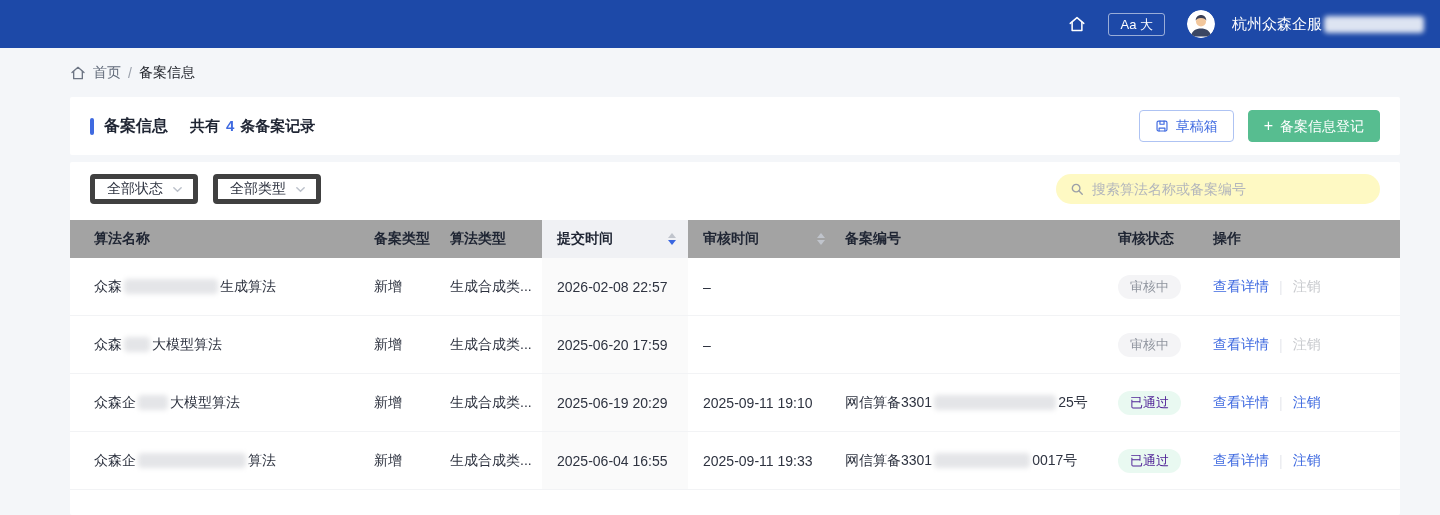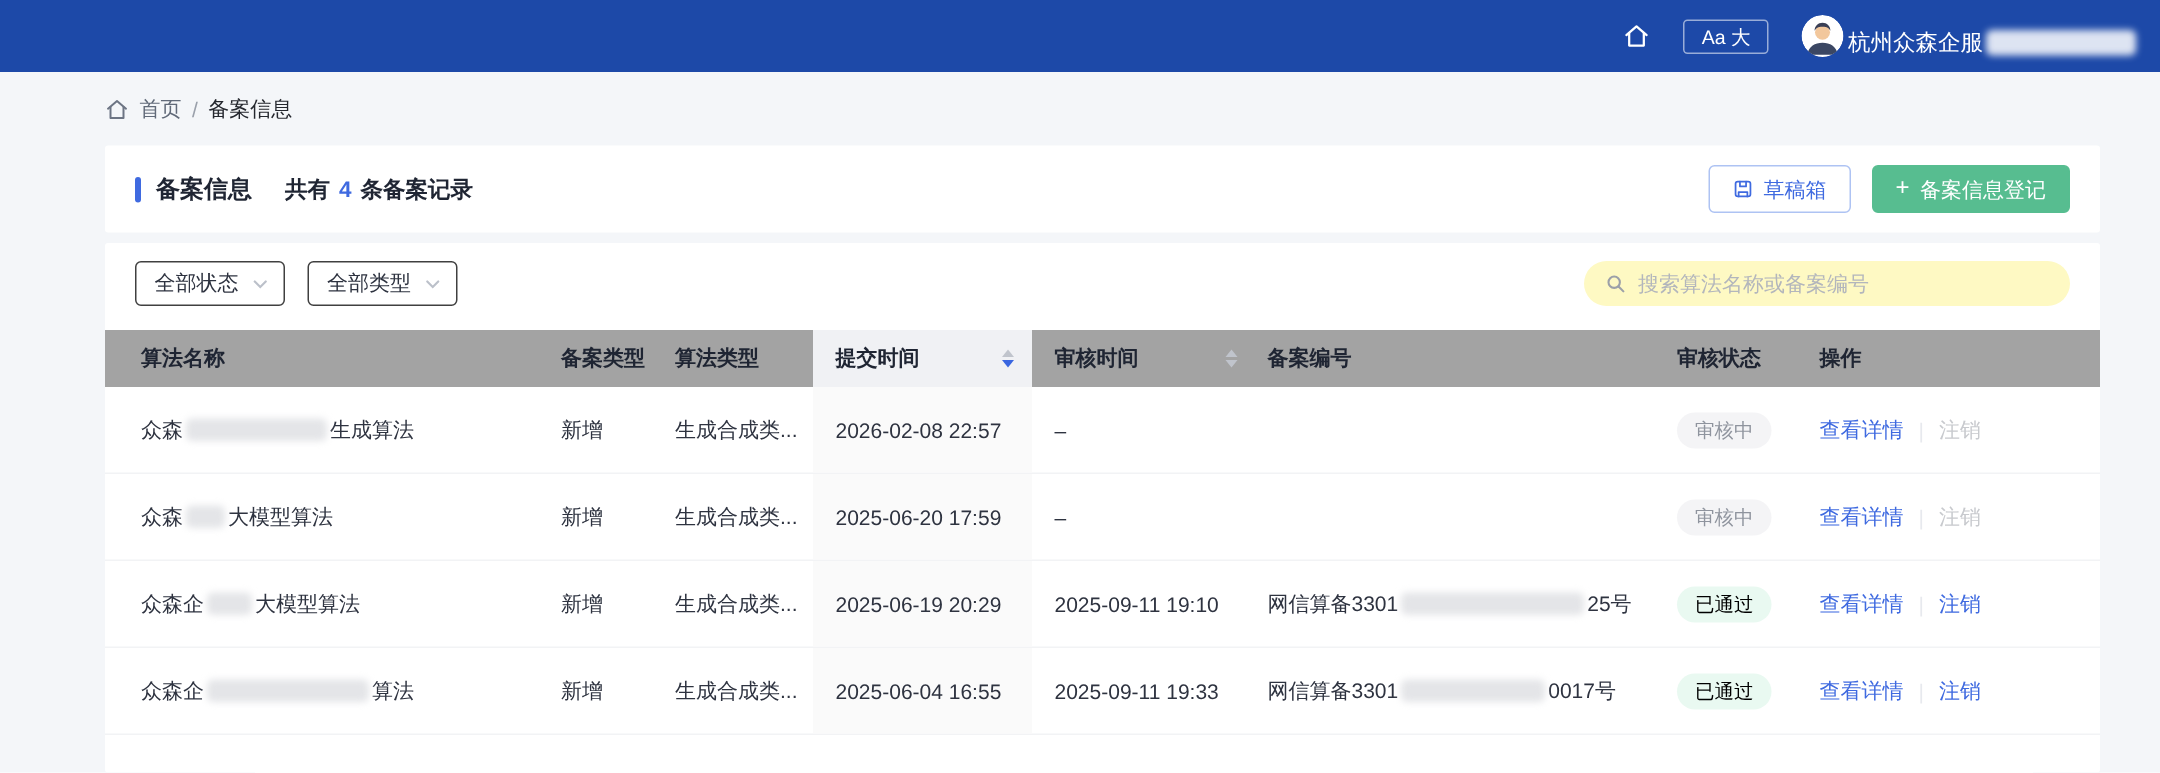--- a/index.html
+++ b/index.html
@@ -6,21 +6,21 @@
   html,body { width:1440px; height:515px; overflow:hidden; }
   body { font-family:"Liberation Sans","DejaVu Sans",sans-serif; background:#f4f6f9; color:#2e3340; }
 
   
   .topbar { height:48px; background:#1d49a8; display:flex; align-items:center; padding:0 16px; }
   .topbar-title { color:#fff; font-size:19px; font-weight:700; letter-spacing:1px; }
   .topbar-right { margin-left:auto; display:flex; align-items:center; gap:22px; }
   .home-ico { width:18px; height:18px; color:#fff; display:block; }
   .fontsize-toggle { border:1px solid rgba(255,255,255,.55); border-radius:3px; color:#fff;
     font-size:13px; padding:4px 11px; line-height:1; cursor:pointer; }
-  .userbox { display:flex; align-items:flex-end; gap:3px; }
+  .userbox { display:flex; align-items:center; gap:17px; }
   .avatar { width:28px; height:28px; border-radius:50%; overflow:hidden; display:block; }
   .username { color:#fff; font-size:15px; display:flex; align-items:center; }
   .blur { display:inline-block; height:15px; border-radius:4px; background:#e4e5e8; filter:blur(2.5px); vertical-align:-2px; }
   .blur.on-blue { background:rgba(255,255,255,.85); height:17px; margin-left:2px; }
 
   
   .breadcrumb { height:49px; display:flex; align-items:center; padding-left:70px; gap:7px; font-size:14px; }
   .bc-home-ico { width:16px; height:16px; color:#6d7584; display:block; }
   .bc-link { color:#616a79; }
   .bc-sep { color:#9aa0ab; }
@@ -38,21 +38,21 @@
     font-size:14px; padding:12px 15px; cursor:pointer; line-height:1; }
   .btn-draft { background:#fff; border:1px solid #aec3f3; color:#3f6ae0; }
   .btn-draft svg { width:14px; height:14px; display:block; }
   .btn-register { background:#57bd90; border:1px solid #57bd90; color:#fff; }
   .plus-ico { font-size:16px; font-weight:400; line-height:1; }
 
   .card-main { margin-top:7px; height:353px; overflow:hidden; }
 
   
   .filter-row { display:flex; align-items:center; padding:12px 20px 0 20px; }
-  .select { height:30px; min-width:91px; border:1px solid #404040; border-radius:4px; background:#fff;
+  .select { height:30px; min-width:91px; border:5px solid #404040; border-radius:4px; background:#fff;
     display:inline-flex; align-items:center; gap:9px; padding:0 10px 0 12px; font-size:14px; color:#2e3340; cursor:pointer; }
   .select + .select { margin-left:15px; }
   .chev { width:11px; height:11px; color:#bcc1ca; display:block; }
   .searchbox { margin-left:auto; width:324px; height:30px; background:#fef9c3; border-radius:15px;
     display:flex; align-items:center; gap:8px; padding:0 14px; }
   .search-ico { width:14px; height:14px; color:#9ca0a8; display:block; flex:none; }
   .searchbox input { border:none; outline:none; background:transparent; font-size:14px; width:100%;
     color:#2e3340; font-family:inherit; }
   .searchbox input::placeholder { color:#b3b6bc; }
 
@@ -68,21 +68,21 @@
   .c5 { padding-left:15px; }
   .thead .c5 { padding-right:20px; justify-content:space-between; }
   .sorter { display:flex; flex-direction:column; align-items:center; gap:2px; cursor:pointer; }
   .car { width:0; height:0; border-left:4px solid transparent; border-right:4px solid transparent; }
   .car.up { border-bottom:5px solid #c0c4cc; }
   .car.down { border-top:5px solid #c0c4cc; }
   .car.down.active { border-top-color:#3a66e0; }
 
   .badge { display:inline-flex; align-items:center; height:24px; padding:0 12px; border-radius:12px; font-size:13px; }
   .badge.pending { background:#f4f4f6; color:#8f949e; }
-  .badge.passed { background:#e9f9f1; color:#000000; }
+  .badge.passed { background:#e9f9f1; color:#4c1d95; }
 
   .link { color:#3f6ae0; cursor:pointer; font-weight:500; }
   .link.disabled { color:#c8cace; cursor:default; }
   .act-sep { color:#e7e9ee; margin:0 10px; }
 </style>
 </head>
 <body>
 
 <div class="topbar">
   <div class="topbar-right">

